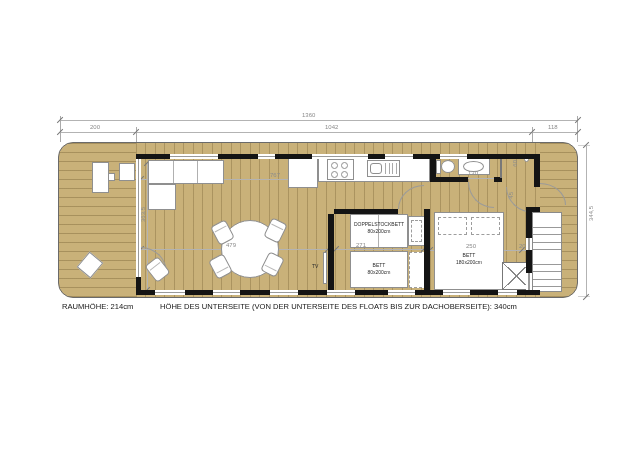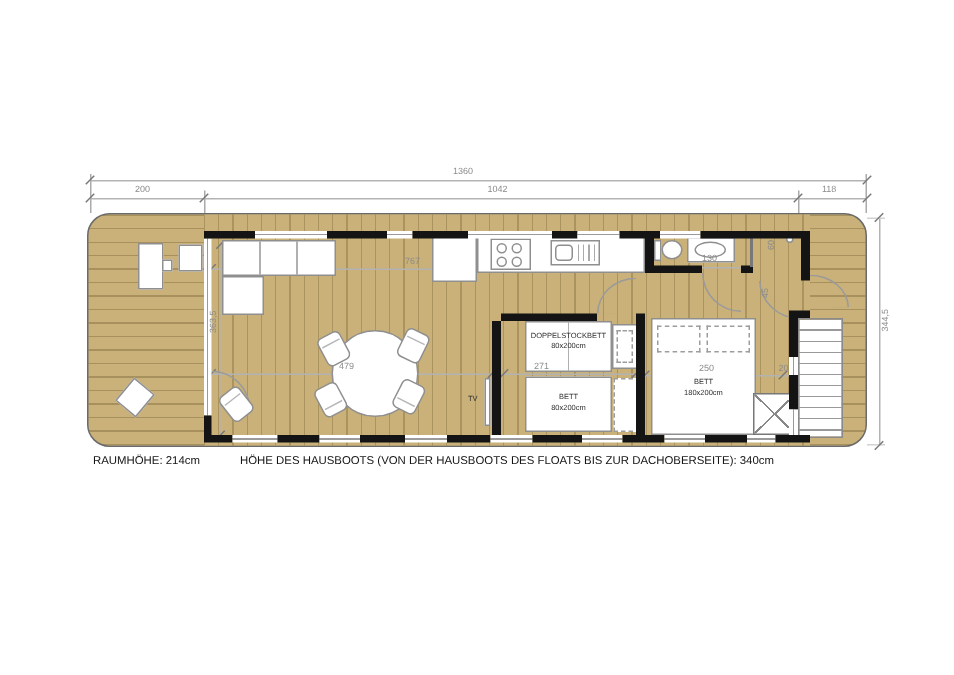--- a/index.html
+++ b/index.html
@@ -212,15 +212,15 @@
   <div class="dtext" style="left:226px;top:242px;">479</div>
   <div class="dtext" style="left:356px;top:242px;">271</div>
   <div class="dtext" style="left:466px;top:243px;">250</div>
   <div class="dtext" style="left:519px;top:243px;">20</div>
   <div class="dtext" style="left:468px;top:170px;">130</div>
   <div class="dtextv" style="left:512px;top:160px;">60</div>
   <div class="dtextv" style="left:508px;top:192px;">45</div>
   <div class="dtextv" style="left:140px;top:207px;">363,5</div>
 
   <div class="caption" style="left:62px;top:302px;">RAUMHÖHE: 214cm</div>
-  <div class="caption" style="left:160px;top:302px;">HÖHE DES HAUSBOOTS (VON DER HAUSBOOTS DES FLOATS BIS ZUR DACHOBERSEITE): 340cm</div>
+  <div class="caption" style="left:160px;top:302px;">HÖHE DES UNTERSEITE (VON DER UNTERSEITE DES FLOATS BIS ZUR DACHOBERSEITE): 340cm</div>
 
 </div>
 
 </body></html>

